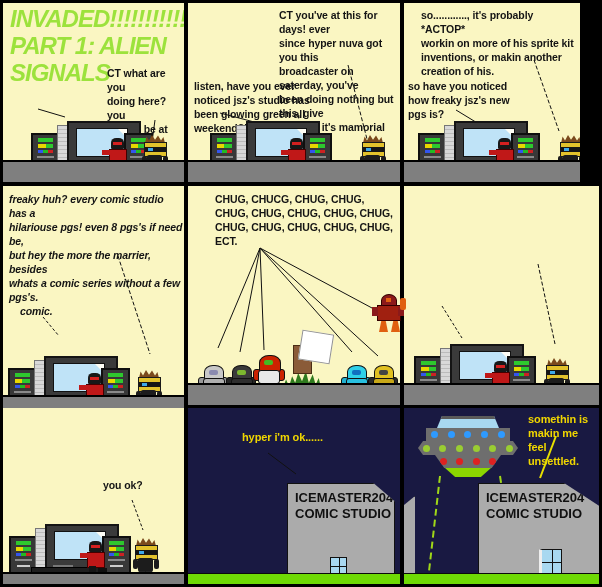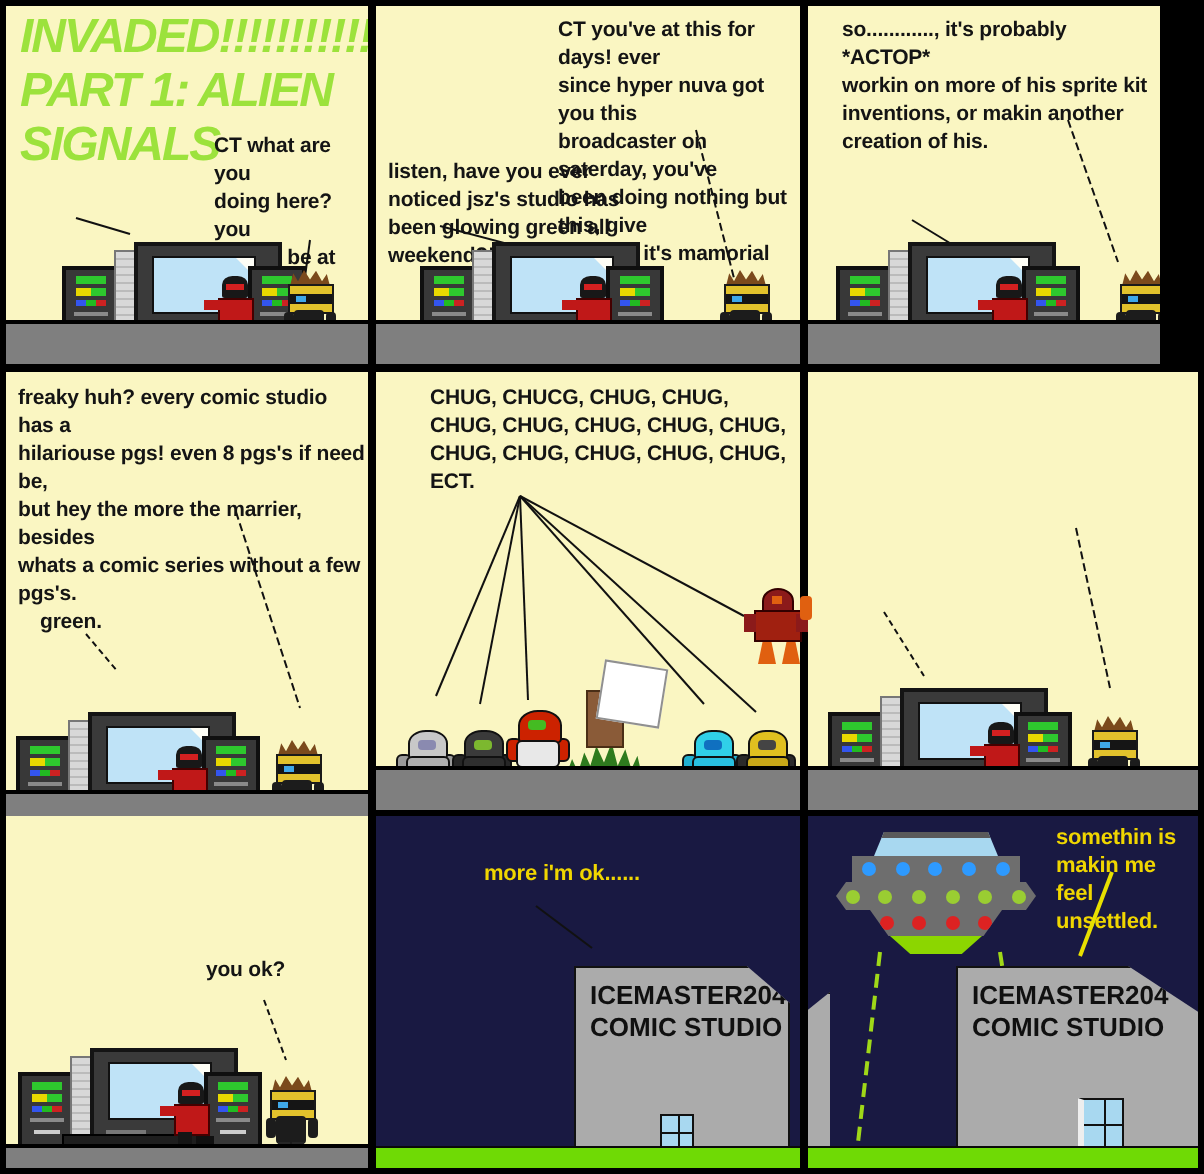--- a/index.html
+++ b/index.html
@@ -6,21 +6,21 @@
   .comic{
     position:relative;width:602px;height:587px;background:#000;
     font-family:"Liberation Sans", sans-serif;overflow:hidden;
   }
   .panel{position:absolute;background:#FAF6C2;overflow:hidden;}
   .panel.navy{background:#191942;}
   
   #p1{left:3px;top:3px;width:181px;height:179px;}
   #p2{left:188px;top:3px;width:212px;height:179px;}
   #p3{left:404px;top:3px;width:176px;height:179px;}
-  #p4{left:3px;top:186px;width:181px;height:231px;}
+  #p4{left:3px;top:186px;width:181px;height:231px;font-style:italic;}
   #p5{left:188px;top:186px;width:212px;height:219px;}
   #p6{left:404px;top:186px;width:195px;height:219px;}
   #p7{left:3px;top:408px;width:181px;height:176px;}
   #p8{left:188px;top:408px;width:212px;height:176px;}
   #p9{left:404px;top:408px;width:195px;height:176px;}
 
   .floor{position:absolute;left:0;right:0;bottom:0;height:20px;background:#7F7F7F;border-top:2px solid #000;}
   .floor.thin{height:10px;}
   .ground{position:absolute;left:0;right:0;bottom:0;height:10px;background:#6FDA05;border-top:1px solid #0A0A0A;}
 
@@ -274,20 +274,23 @@
   </div>
 </div>
     <div class="floor"></div>
   </div>
 
   <div class="panel" id="p3">
     <div class="speech" style="left:17px;top:5px;">so............, it's probably *ACTOP*
 workin on more of his sprite kit
 inventions, or makin another
 creation of his.</div>
+    <div class="speech" style="left:4px;top:76px;">so have you noticed
+how freaky jsz's new
+pgs is?</div>
     <svg class="lines" width="195" height="179">
       <line x1="130" y1="57" x2="155" y2="128" stroke="#111" stroke-width="1" stroke-dasharray="4,2"></line>
       <line x1="52" y1="107" x2="75" y2="121" stroke="#111" stroke-width="1"></line>
     </svg>
     <div class="slot" style="left:14px;bottom:3px;">
   <div class="pc">
     <div class="tower tl">
             <div class="li1"></div>
             <div class="li2"></div>
             <div class="li3"></div>
@@ -336,21 +339,21 @@
 </div>
     <div class="floor"></div>
   </div>
 
   <div class="panel" id="p4">
     <div class="speech" style="left:6px;top:6px;">freaky huh? every comic studio has a
 hilariouse pgs! even 8 pgs's if need be,
 but hey the more the marrier, besides
 whats a comic series without a few
 pgs's.</div>
-    <div class="speech" style="left:17px;top:118px;">green.</div>
+    <div class="speech" style="left:17px;top:118px;">comic.</div>
     <svg class="lines" width="181" height="219">
       <line x1="115" y1="70" x2="147" y2="168" stroke="#111" stroke-width="1" stroke-dasharray="4,2"></line>
       <line x1="40" y1="131" x2="56" y2="150" stroke="#111" stroke-width="1" stroke-dasharray="3,2"></line>
     </svg>
     <div class="slot" style="left:5px;bottom:3px;">
   <div class="pc">
     <div class="tower tl">
             <div class="li1"></div>
             <div class="li2"></div>
             <div class="li3"></div>
@@ -581,21 +584,21 @@
           <div class="arm r"></div>
     <div class="leg l"></div>
           <div class="leg r"></div>
     <div class="ball"></div>
   </div>
 </div>
     <div class="floor thin"></div>
   </div>
 
   <div class="panel navy" id="p8">
-    <div class="speech yellow" style="left:54px;top:22px;">more i'm ok......</div>
+    <div class="speech yellow" style="left:54px;top:22px;">hyper i'm ok......</div>
     <svg class="lines" width="212" height="176">
       <line x1="80" y1="45" x2="108" y2="66" stroke="#111" stroke-width="1"></line>
     </svg>
     <div class="building">
       <div class="bldg-label">ICEMASTER204
 COMIC STUDIO</div>
       <div class="win">
           <div class="cv"></div>
           <div class="ch"></div>
         </div>

